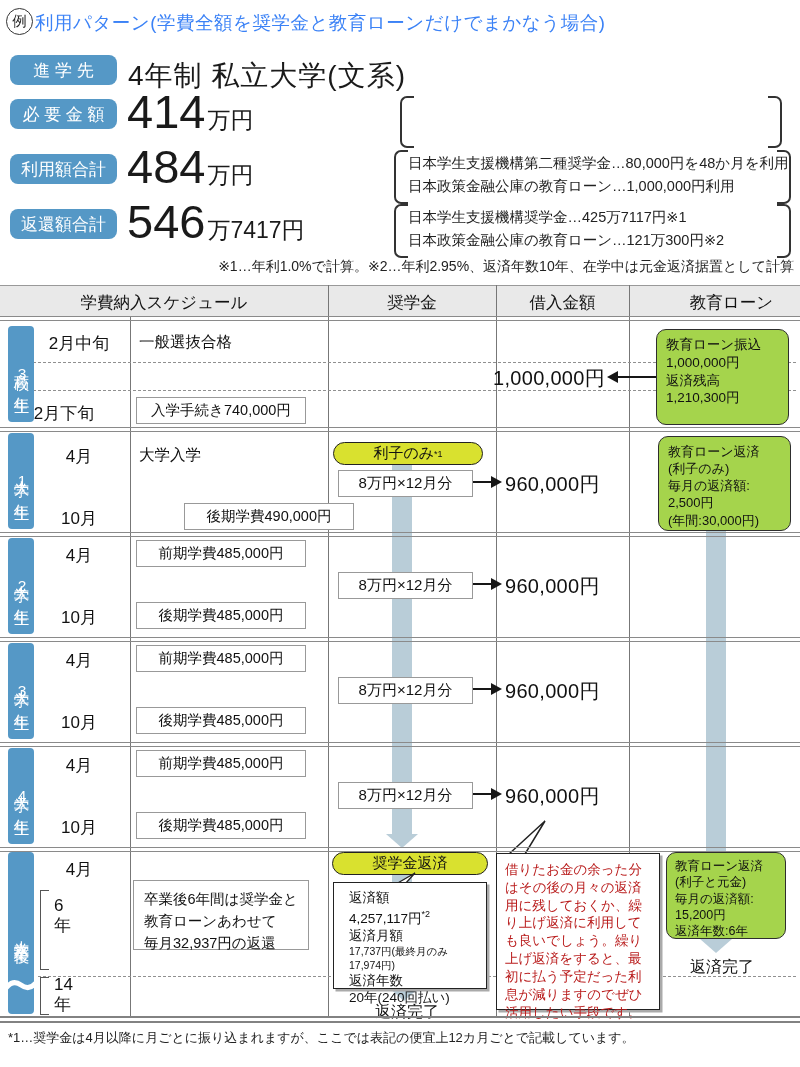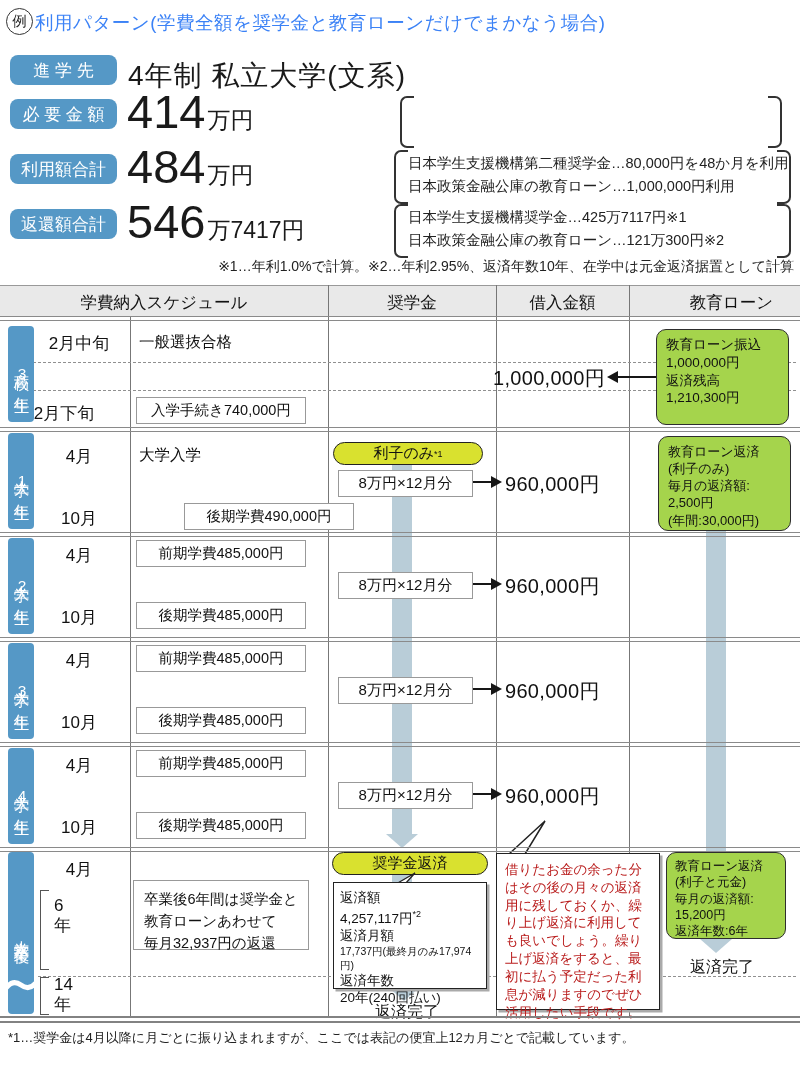--- a/index.html
+++ b/index.html
@@ -46,21 +46,21 @@
     border-left:11px solid #161616;}
   .amt-960{font-size:20px;color:#101010;letter-spacing:.3px;}
   .gbox{background:#a5d44c;border:1.5px solid #2e2e2e;border-radius:10px;color:#111;
     padding:6px 9px;box-sizing:border-box;font-size:13px;line-height:1.32;}
   .ybadge{background:#d9e12f;border:1.5px solid #222;border-radius:12px;height:23px;
     display:flex;align-items:center;justify-content:center;font-size:15px;color:#111;box-sizing:border-box;}
   .ybadge sup,.rline sup{font-size:9px;vertical-align:super;}
   .notebox{background:#fff;border:1px solid #999;box-sizing:border-box;
     font-size:14.5px;line-height:1.5;color:#111;padding:8px 10px;}
   .repaybox{background:#fff;border:1.5px solid #222;box-shadow:2.5px 2.5px 0 #aaa;
-    box-sizing:border-box;padding:6px 6px;font-size:13.5px;line-height:17px;color:#111;}
+    box-sizing:border-box;padding:6px 15px;font-size:13.5px;line-height:17px;color:#111;}
   .rline-small{font-size:10.5px;line-height:14px;}
   .bubble{background:#fff;border:1.5px solid #222;box-shadow:2.5px 2.5px 0 #aaa;
     box-sizing:border-box;padding:7px 8px;font-size:13.5px;line-height:1.32;color:#b91c1c;}
   .done{font-size:16px;color:#111;text-align:center;}
   .bkt{width:8px;border-left:1.5px solid #555;border-top:1.5px solid #555;border-bottom:1.5px solid #555;}
   .yearlbl{font-size:17px;line-height:20px;color:#111;}
   .footnote{font-size:13px;color:#222;}
 </style>
 </head>
 <body>

